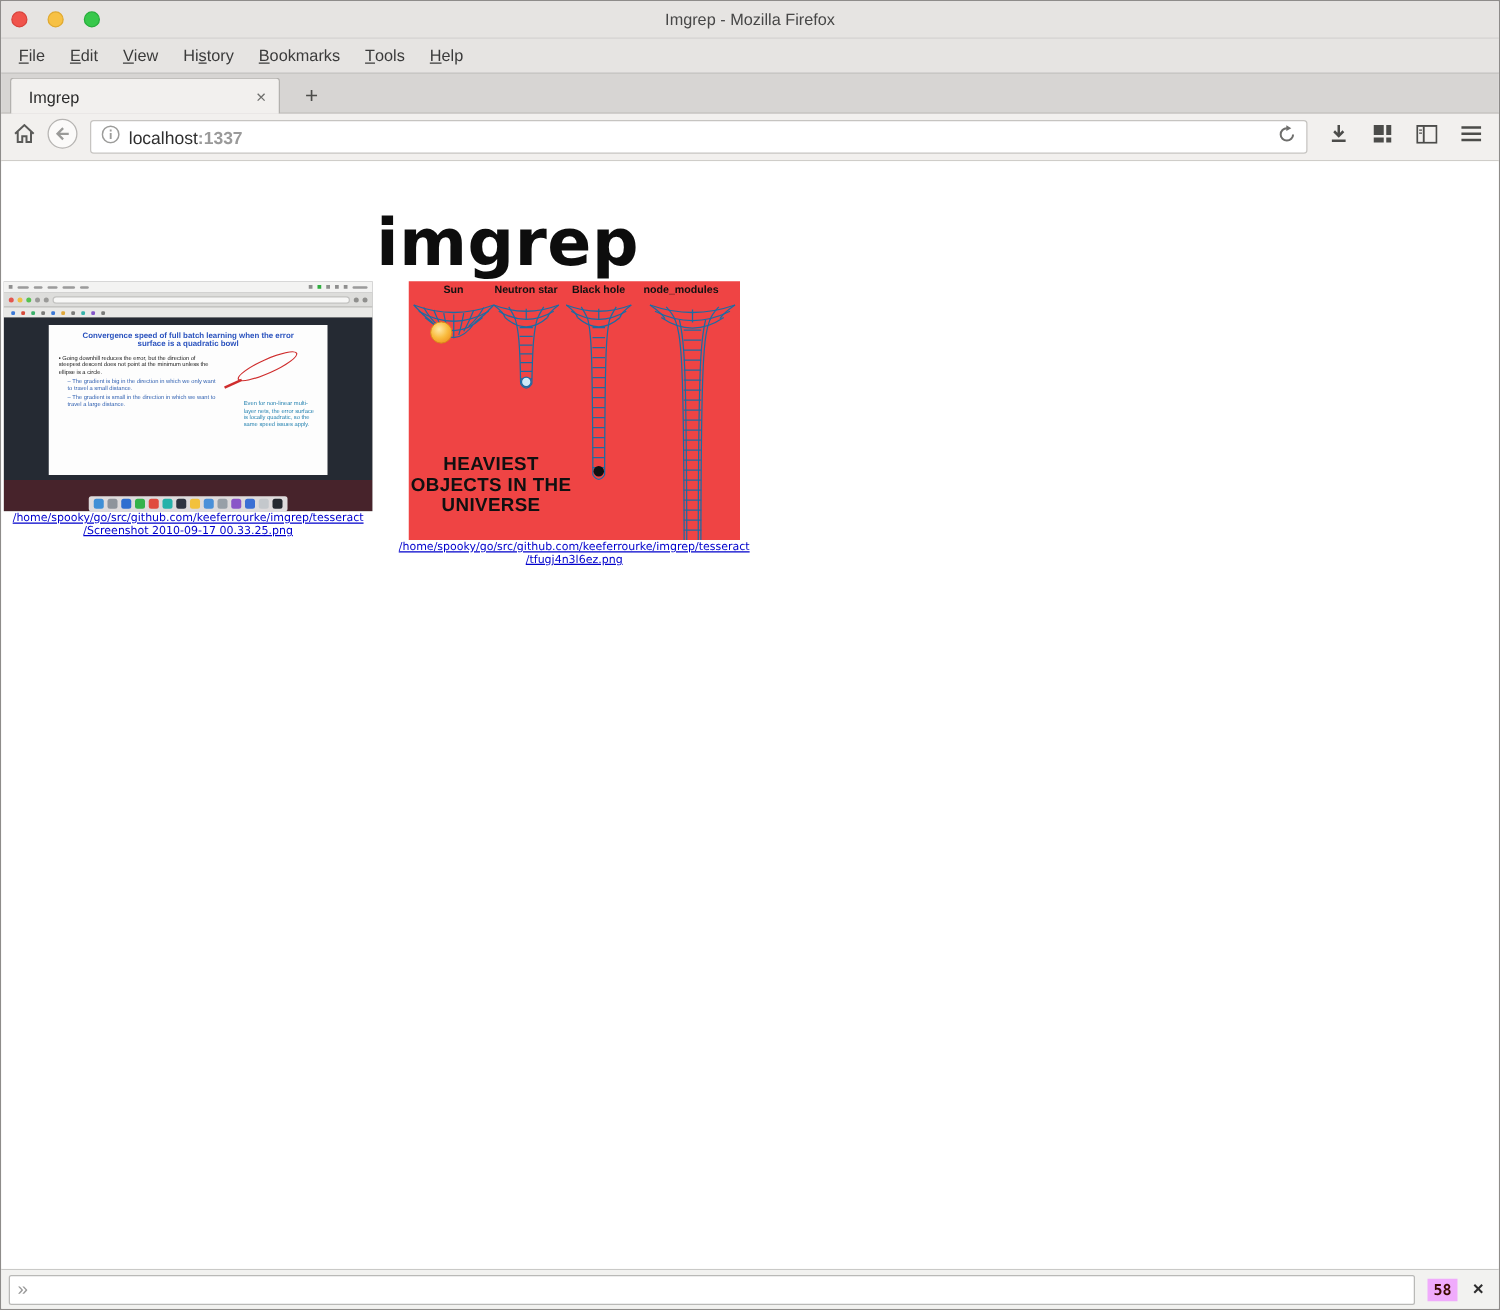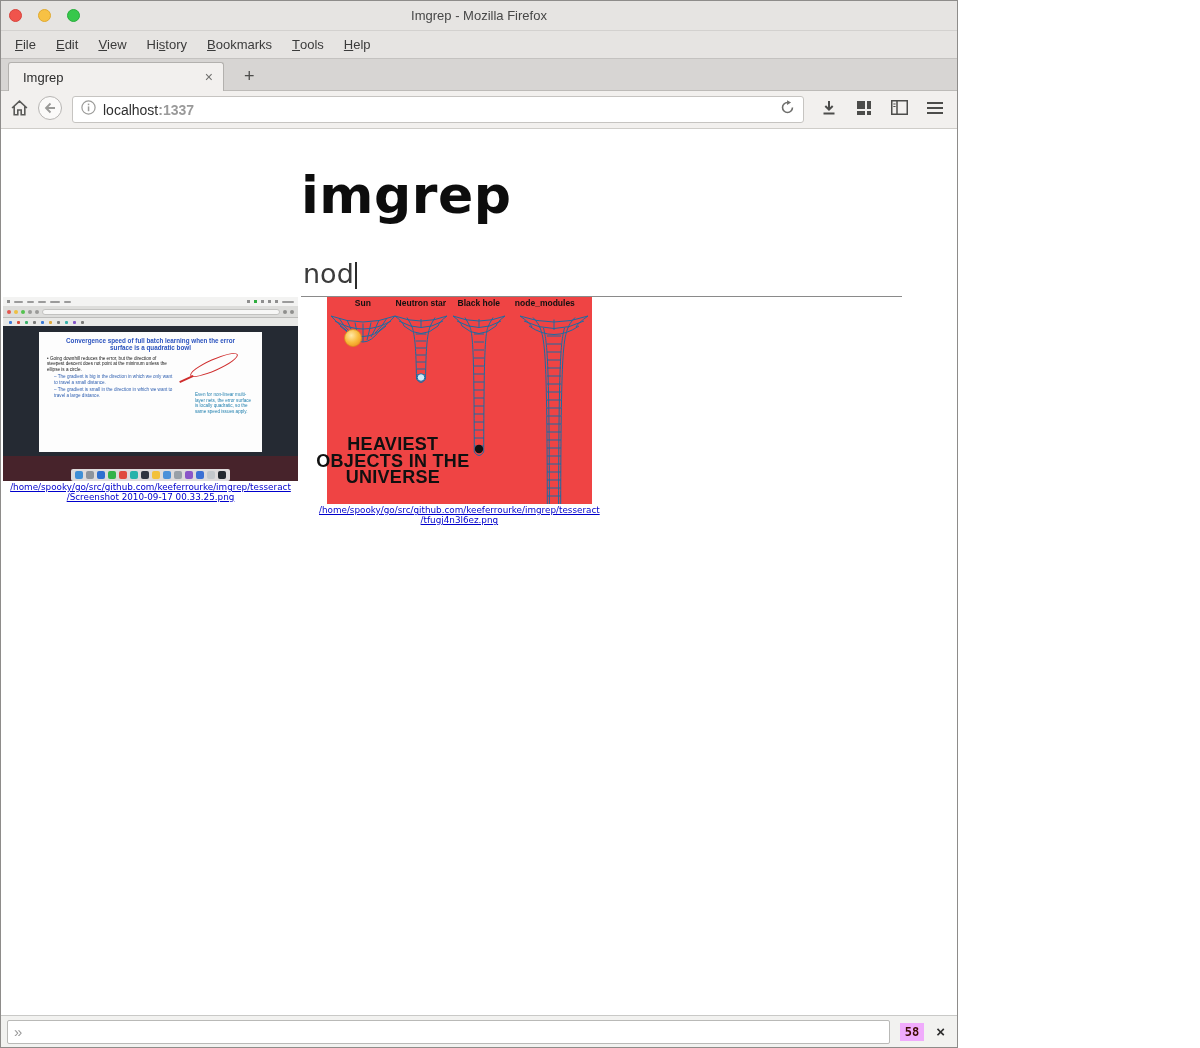--- a/index.html
+++ b/index.html
@@ -1,19 +1,19 @@
 <!DOCTYPE html>
 <html><head>
 <meta charset="utf-8">
 <style>
   * { box-sizing: border-box; margin: 0; padding: 0; }
   html, body { width: 1200px; height: 1048px; overflow: hidden; }
   body { font-family: "Liberation Sans", sans-serif; background: #fff; }
   #window {
-    width: 958px; height: 1048px; display: flex; flex-direction: column;
+    width: 1200px; height: 1048px; display: flex; flex-direction: column;
     border: 1px solid #8e8c8a; background: #fff;
   }
 
   
   .titlebar {
     height: 30px; flex: 0 0 30px; background: #e6e4e2;
     border-bottom: 1px solid #d3d1cf; position: relative;
     display: flex; align-items: center; justify-content: center;
   }
   .traffic { position: absolute; left: 8px; top: 8px; display: flex; gap: 16px; }
@@ -126,21 +126,21 @@
   .t1-dock { background: rgba(236,236,236,0.92); border-radius: 2px; padding: 2px 4px; display: flex; gap: 3px; align-items: center; }
   .t1-dock .di { width: 8px; height: 8px; border-radius: 2px; }
 
   
   .t2 { width: 265px; height: 207px; background: #ef4444; position: relative; cursor: pointer; font-family: "Liberation Sans", sans-serif; }
   .t2-svg { position: absolute; left: 0; top: 0; }
   .t2-label { position: absolute; top: 1px; transform: translateX(-50%); font-size: 8.5px; font-weight: bold; color: #111; white-space: nowrap; }
   .t2-label.mono { font-weight: 800; }
   .t2-caption {
     position: absolute; left: 66px; top: 139px; transform: translateX(-50%);
-    text-align: center; font-size: 18px; line-height: 16.5px; font-weight: bold;
+    text-align: center; font-size: 15px; line-height: 16.5px; font-weight: bold;
     color: #101010; letter-spacing: 0.3px; white-space: nowrap;
   }
 
   
   .devtoolbar {
     height: 32px; flex: 0 0 32px; background: #f2f2f0; border-top: 1px solid #c9c9c7;
     display: flex; align-items: center; padding: 0 6px; gap: 10px;
   }
   .gcli-input {
     flex: 1; height: 24px; background: #fff; border: 1px solid #b9b9b7; border-radius: 2px;
@@ -282,24 +282,20 @@
               <rect y="11" width="16" height="2"></rect>
             </svg>
         </span>
       </span>
     </div>
   </div>
 
   <div class="viewport">
     <h1 class="page-title">imgrep</h1>
 
-    <div class="searchbox">
-      <span class="search-text">nod</span>
-      <span class="caret"></span>
-    </div>
 
     <div class="results">
 
       <figure class="fig">
         <div class="t1">
           <div class="t1-macbar">
             <span class="sq"></span>
               <span class="dash" style="width:9px"></span>
               <span class="dash" style="width:7px"></span>
               <span class="dash" style="width:8px"></span>

